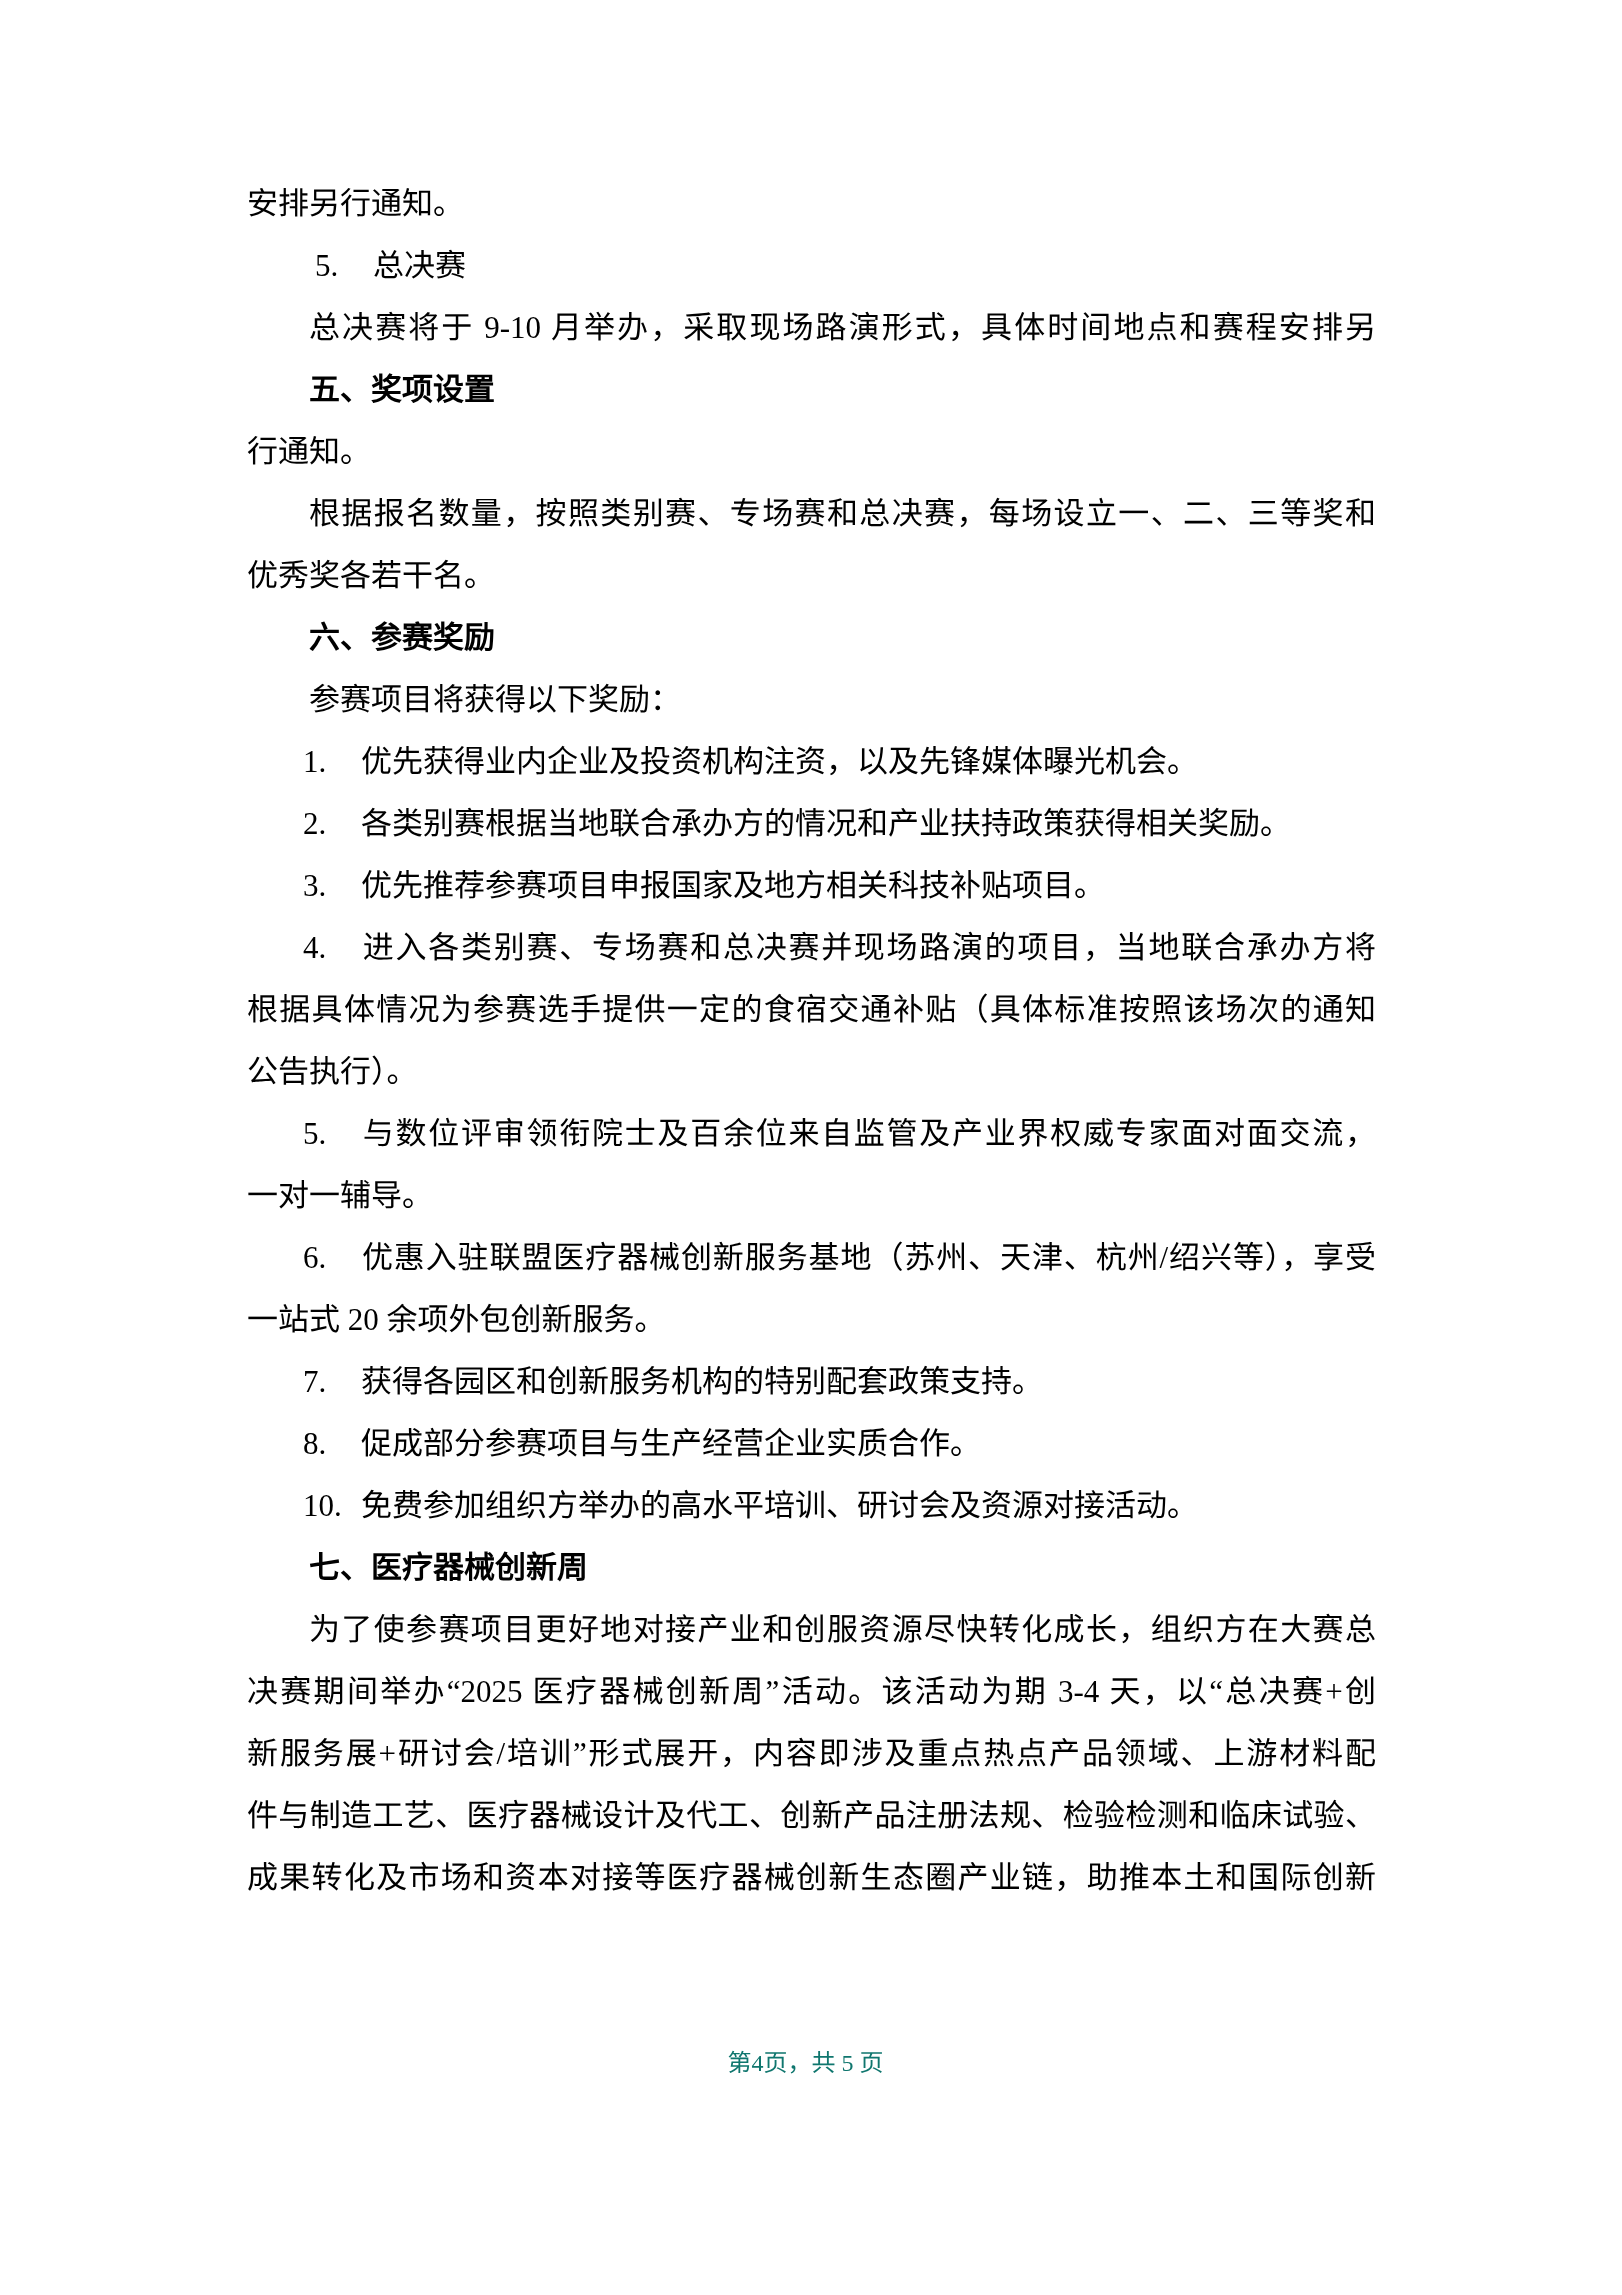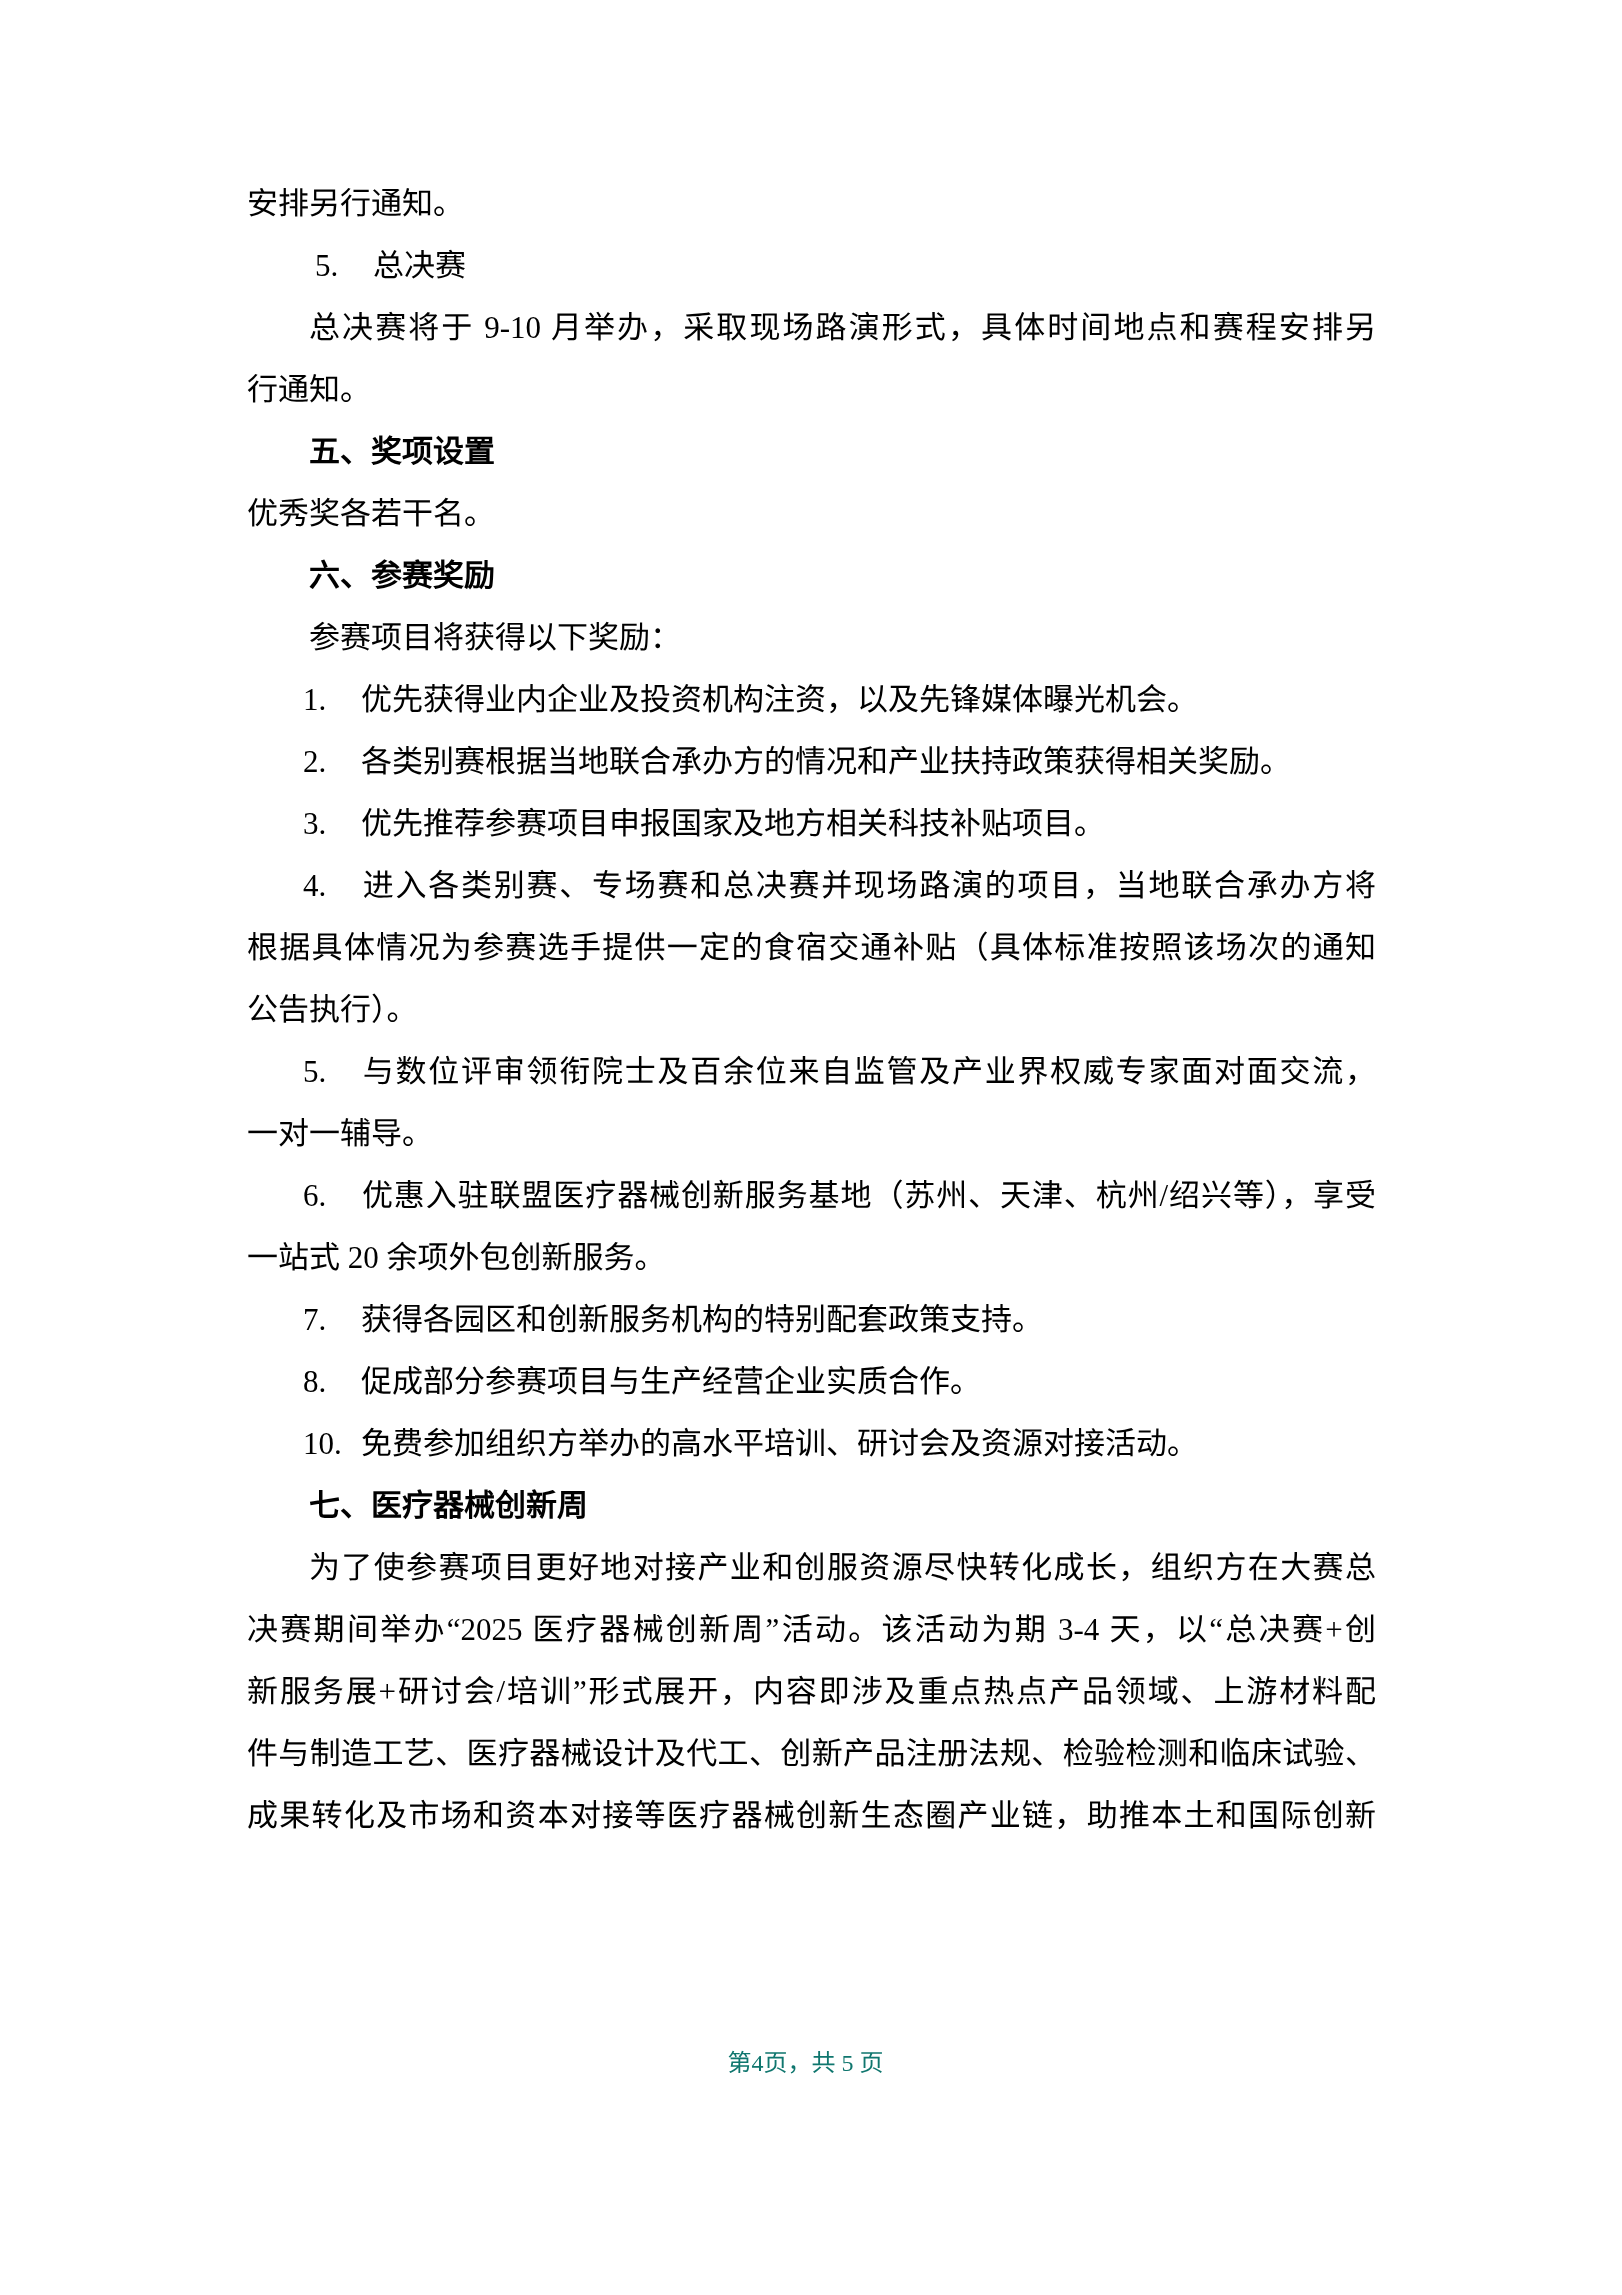--- a/index.html
+++ b/index.html
@@ -67,24 +67,25 @@
 <body>
 
 <div class="page">
   <div class="content">
 
     <div class="ln cont">安排另行通知。</div>
 
     <div class="ln subnum"><span class="num">5.</span><span>总决赛</span></div>
 
     <div class="ln first full">总决赛将于 9-10 月举办，采取现场路演形式，具体时间地点和赛程安排另</div>
+    <div class="ln heading">五、奖项设置</div>
+
     <div class="ln cont">行通知。</div>
 
-    <div class="ln heading">五、奖项设置</div>
-
+    <div class="ln first full">根据报名数量，按照类别赛、专场赛和总决赛，每场设立一、二、三等奖和</div>
     <div class="ln cont">优秀奖各若干名。</div>
 
     <div class="ln heading">六、参赛奖励</div>
 
     <div class="ln first">参赛项目将获得以下奖励：</div>
 
     <div class="ln list"><span class="num">1.</span><span>优先获得业内企业及投资机构注资，以及先锋媒体曝光机会。</span></div>
 
     <div class="ln list"><span class="num">2.</span><span>各类别赛根据当地联合承办方的情况和产业扶持政策获得相关奖励。</span></div>
 

